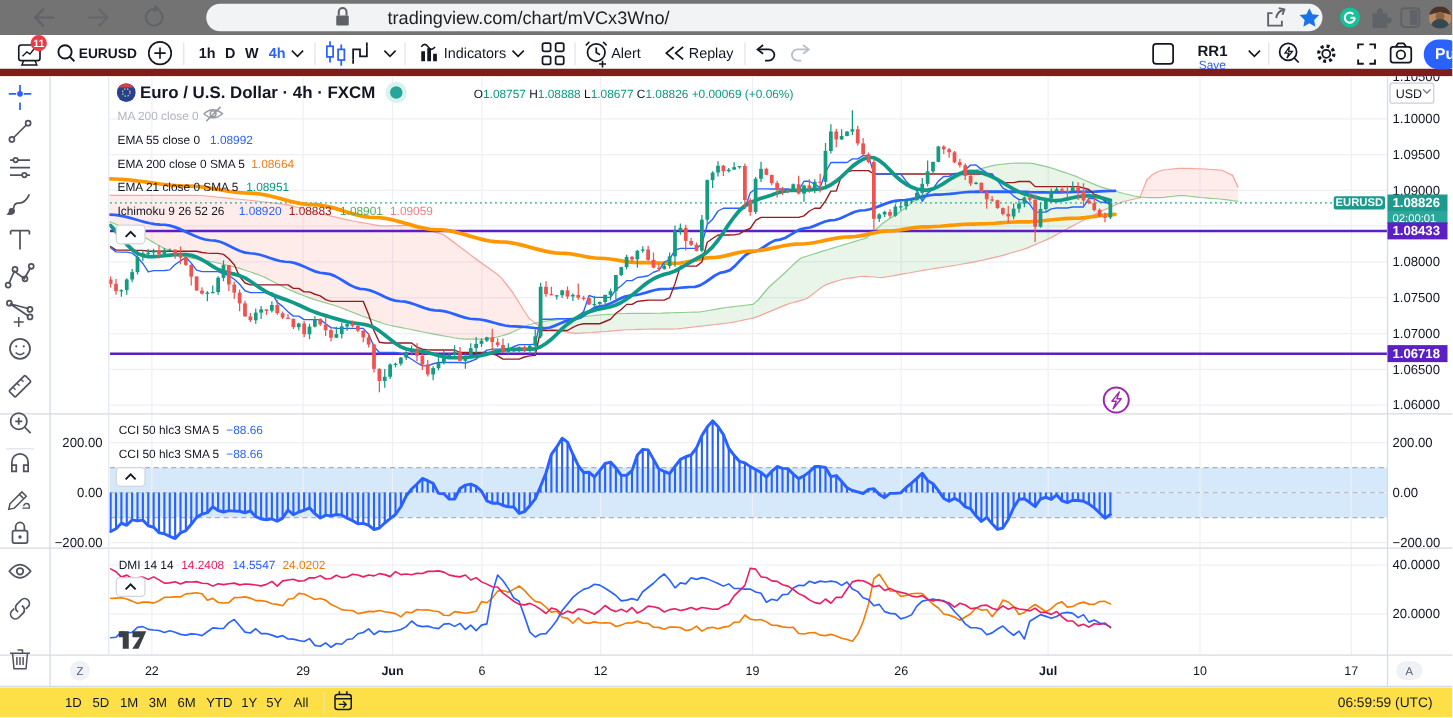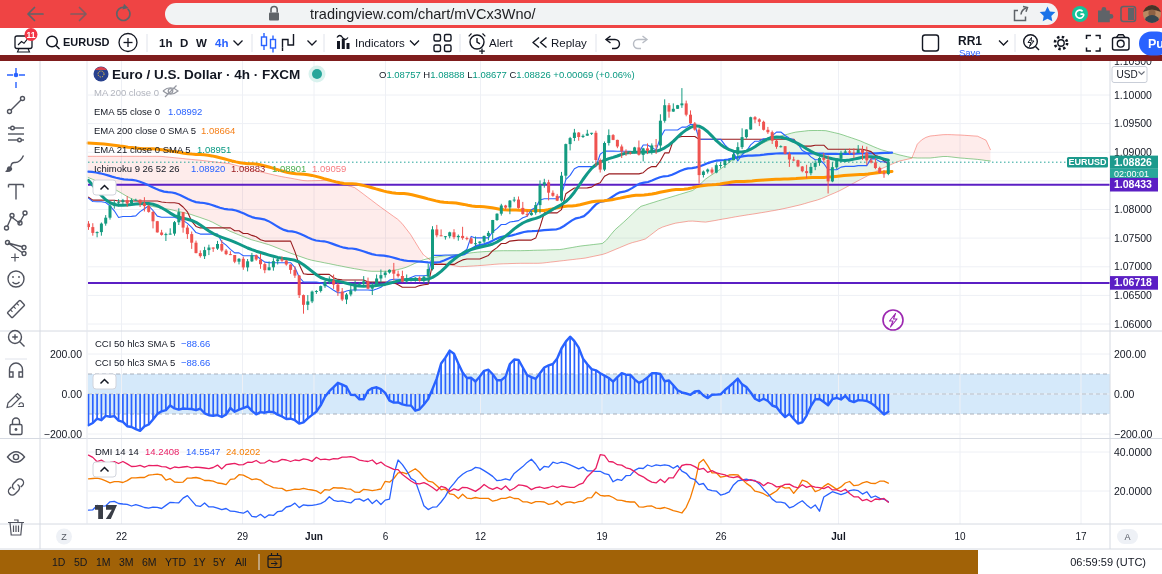--- a/index.html
+++ b/index.html
@@ -1,20 +1,20 @@
 <!DOCTYPE html>
 <html><head><meta charset="utf-8"><style>
 *{margin:0;padding:0;box-sizing:border-box}
 body{width:1162px;height:574px;font-family:"Liberation Sans",sans-serif;background:#fff;position:relative;overflow:hidden}
 .abs{position:absolute}
 svg text{font-family:"Liberation Sans",sans-serif}
 </style></head>
 <body>
 
-<div class="abs" style="left:0;top:0;width:1162px;height:28px;background:#ef4444">
+<div class="abs" style="left:0;top:0;width:1162px;height:28px;background:#737373">
  <svg width="1162" height="28" style="position:absolute">
   <rect x="165" y="3" width="893" height="22" rx="11" fill="#f1f3f4"></rect>
   <g stroke="#5f6368" stroke-width="1.7" fill="none" stroke-linecap="round">
    <path d="M28 14 h15 M28 14 l6.5 -6.5 M28 14 l6.5 6.5"></path>
    <path d="M86 14 h-15 M86 14 l-6.5 -6.5 M86 14 l-6.5 6.5" opacity="0.75"></path>
    <path d="M124.5 7.4 a6.6 6.6 0 1 0 3.5 1.8" stroke-width="1.6"></path>
         <path d="M124 3.7 l4.3 4.2 l-5.8 1.5 z" fill="#5f6368" stroke="none"></path>
   </g>
   <g fill="#5f6368">
         <rect x="269" y="12.4" width="10" height="8" rx="1"></rect>
@@ -926,21 +926,21 @@
       </g>
   <g transform="translate(16,426)">
         <path d="M-1.5 2.5 a3.8 3.8 0 0 1 -1 -6 l3.5 -3.5 a3.8 3.8 0 0 1 5.4 5.4 l-1.7 1.7 M1.5 -2.5 a3.8 3.8 0 0 1 1 6 l-3.5 3.5 a3.8 3.8 0 0 1 -5.4 -5.4 l1.7 -1.7"></path>
       </g>
   <g transform="translate(16,467)">
         <path d="M-6 -5.5 h12 l-1.2 12.5 h-9.6 z M-8 -5.5 h16 M-2 -8 h4 v2.5 M-2.5 -2.5 v6.5 M2.5 -2.5 v6.5 M0 -2.5 v6.5" stroke-width="1.2"></path>
       </g>
  </g>
 </svg>
 
-<div class="abs" style="left:0;top:550px;width:978px;height:24px;background:#a16207">
+<div class="abs" style="left:0;top:550px;width:1162px;height:24px;background:#fde047">
  <svg width="1162" height="24" style="position:absolute">
   <g font-size="10.5" fill="#131722">
    <text x="52" y="15.5">1D</text>
         <text x="74" y="15.5">5D</text>
         <text x="96" y="15.5">1M</text>
    <text x="119" y="15.5">3M</text>
         <text x="142" y="15.5">6M</text>
         <text x="165" y="15.5">YTD</text>
    <text x="193" y="15.5">1Y</text>
         <text x="213" y="15.5">5Y</text>

